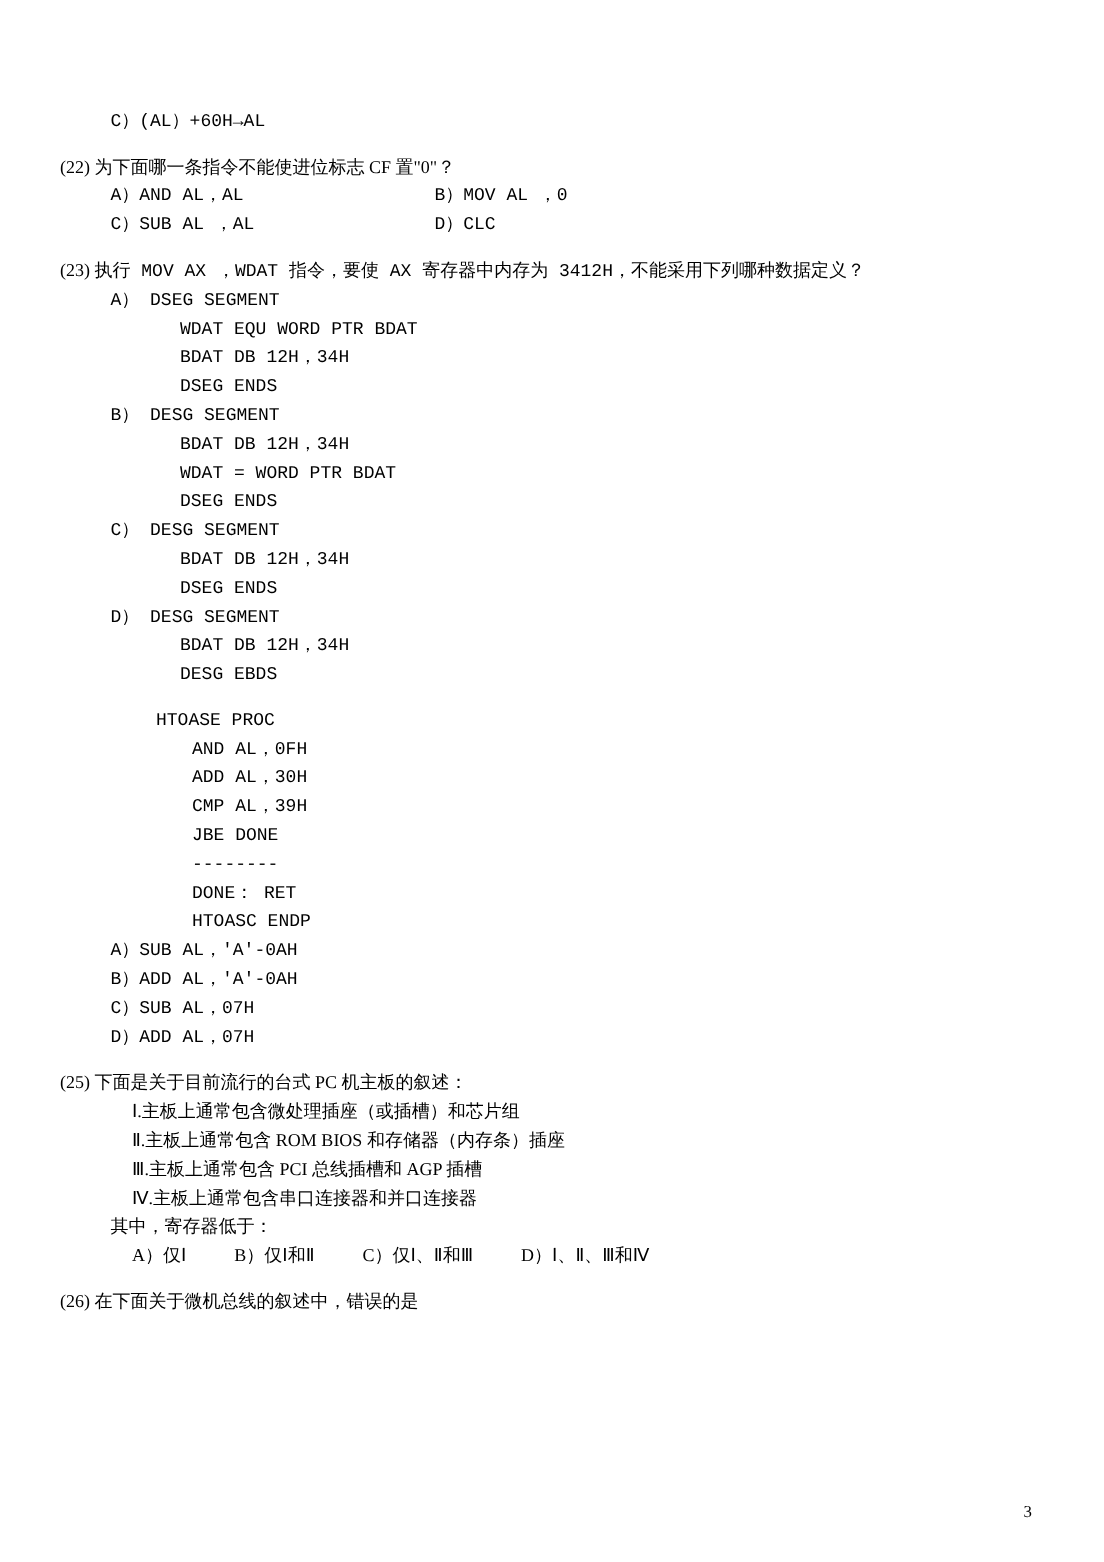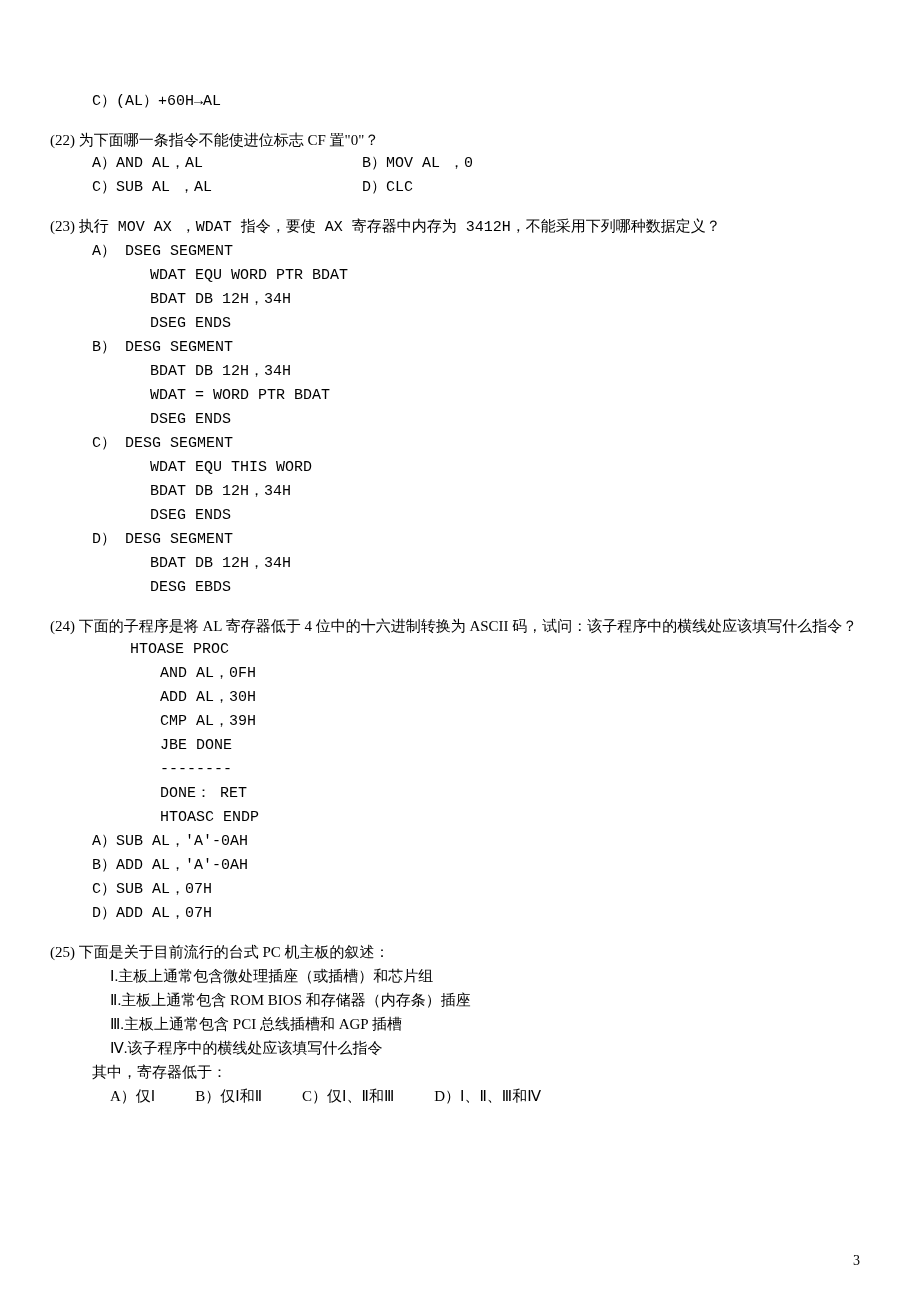--- a/index.html
+++ b/index.html
@@ -75,37 +75,32 @@
     <span>DESG   SEGMENT</span>
   </div>
   <div class="indent-code mono">BDAT   DB    12H，34H</div>
   <div class="indent-code mono">WDAT   =     WORD PTR BDAT</div>
   <div class="indent-code mono">DSEG   ENDS</div>
 
   <div class="indent-1 mono">
     <span>C）</span>
     <span>DESG   SEGMENT</span>
   </div>
-  <div class="indent-code mono">WDAT   EQU   THIS WORD</div>
   <div class="indent-code mono">BDAT   DB    12H，34H</div>
   <div class="indent-code mono">DSEG   ENDS</div>
 
   <div class="indent-1 mono">
     <span>D）</span>
     <span>DESG   SEGMENT</span>
   </div>
   <div class="indent-code mono">BDAT   DB    12H，34H</div>
   <div class="indent-code mono">DESG     EBDS</div>
 </div>
 
 <div class="question">
-  <div>
-    <span class="q-number">(24)</span>
-    <span class="q-body">下面的子程序是将 AL 寄存器低于 4 位中的十六进制转换为 ASCII 码，试问：该子程序中的横线处应该填写什么指令？</span>
-  </div>
   <div style="padding-left:80px" class="mono">HTOASE     PROC</div>
   <div class="indent-code2 mono">AND      AL，0FH</div>
   <div class="indent-code2 mono">ADD      AL，30H</div>
   <div class="indent-code2 mono">CMP      AL，39H</div>
   <div class="indent-code2 mono">JBE      DONE</div>
   <div class="indent-code2 mono">--------</div>
   <div class="indent-code2 mono">DONE：   RET</div>
   <div class="indent-code2 mono">HTOASC    ENDP</div>
   <div class="indent-1 mono">A）SUB    AL，'A'-0AH</div>
   <div class="indent-1 mono">B）ADD    AL，'A'-0AH</div>
@@ -114,26 +109,30 @@
 </div>
 
 <div class="question">
   <div>
     <span class="q-number">(25)</span>
     <span class="q-body">下面是关于目前流行的台式 PC 机主板的叙述：</span>
   </div>
   <div class="indent-2 roman">Ⅰ.主板上通常包含微处理插座（或插槽）和芯片组</div>
   <div class="indent-2 roman">Ⅱ.主板上通常包含 ROM BIOS 和存储器（内存条）插座</div>
   <div class="indent-2 roman">Ⅲ.主板上通常包含 PCI 总线插槽和 AGP 插槽</div>
-  <div class="indent-2 roman">Ⅳ.该子程序中的横线处应该填写什么指令</div>
+  <div class="indent-2 roman">Ⅳ.主板上通常包含串口连接器和并口连接器</div>
   <div class="indent-1">其中，寄存器低于：</div>
   <div class="q25-opts">
     <div>A）仅Ⅰ</div>
     <div>B）仅Ⅰ和Ⅱ</div>
     <div>C）仅Ⅰ、Ⅱ和Ⅲ</div>
     <div>D）Ⅰ、Ⅱ、Ⅲ和Ⅳ</div>
   </div>
 </div>
 
 <div class="question">
+  <div>
+    <span class="q-number">(26)</span>
+    <span class="q-body">在下面关于微机总线的叙述中，错误的是</span>
+  </div>
 </div>
 
 <div class="page-num">3</div>
 
 </body></html>

